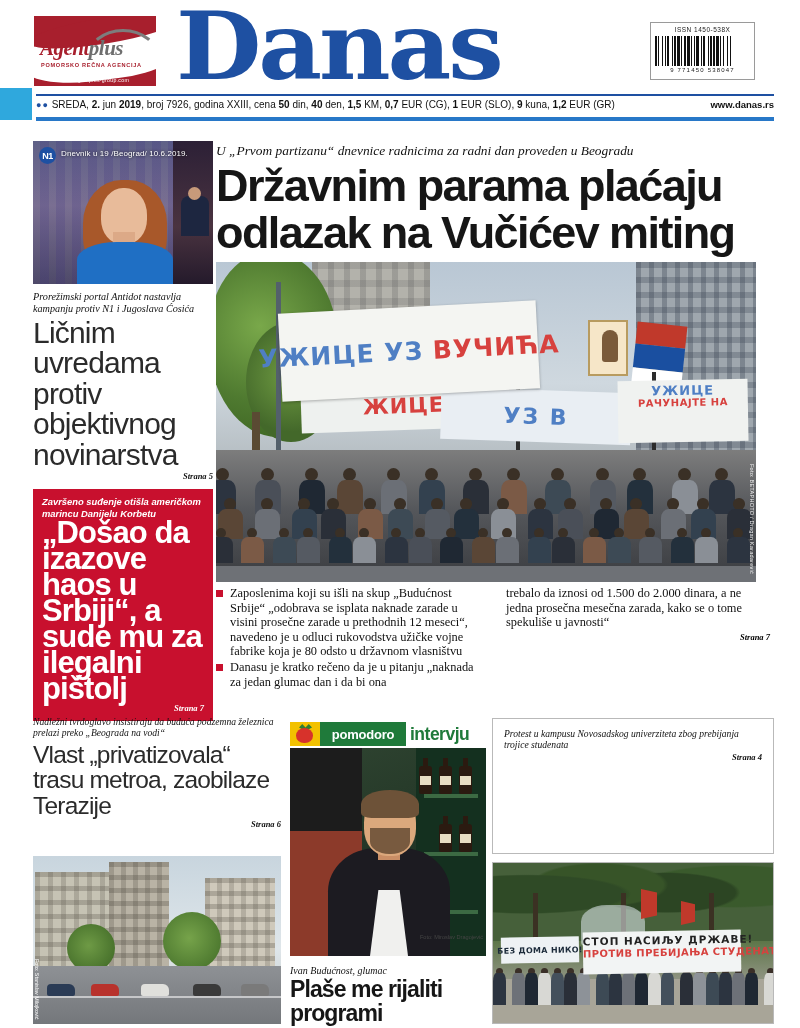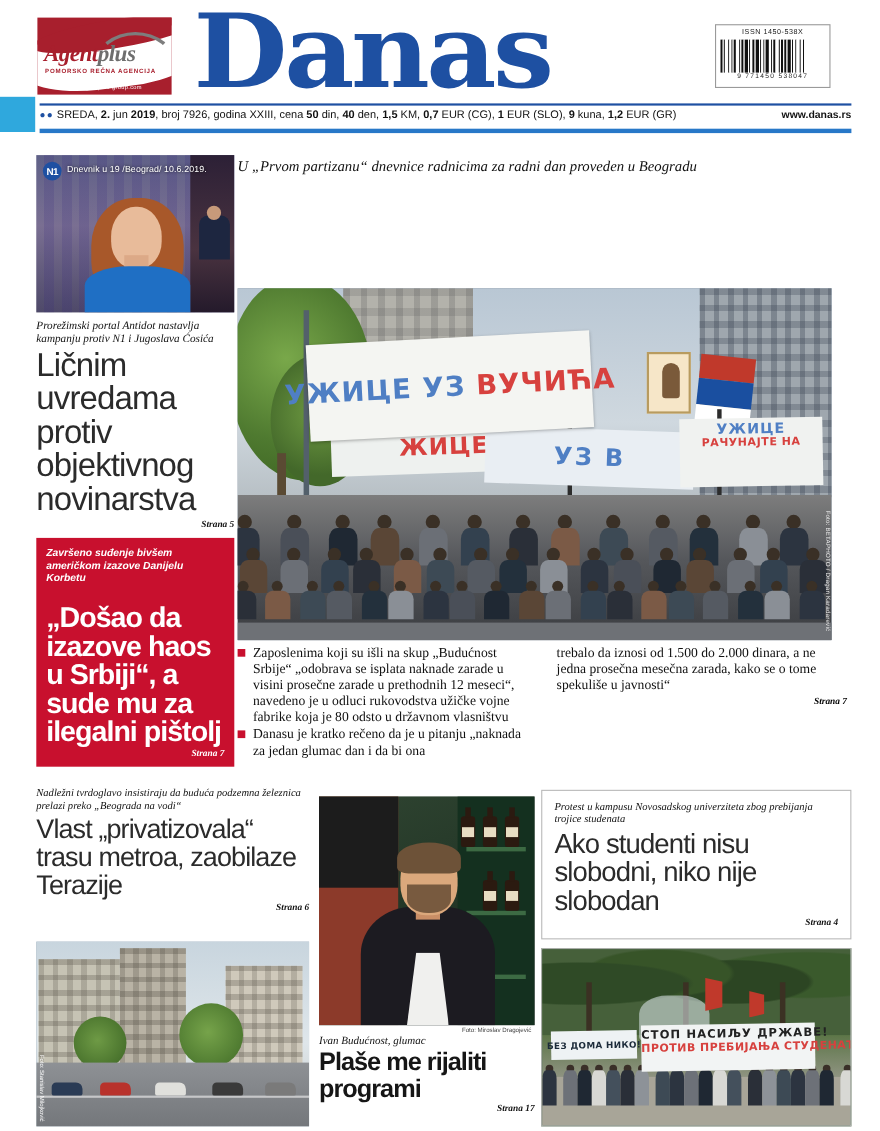--- a/index.html
+++ b/index.html
@@ -142,21 +142,21 @@
   .red-box {
     margin-top:8px; width:180px; background:#c8102e; color:#fff;
     padding:7px 9px 8px 9px;
   }
   .red-kicker {
     font-family:"Liberation Sans", sans-serif; font-style:italic; font-weight:bold;
     font-size:9.4px; line-height:11.4px; color:#ffffff;
   }
   .red-head {
     font-family:"Liberation Sans", sans-serif; font-weight:bold;
-    font-size:26px; line-height:26px; letter-spacing:-0.9px; margin-top:17px;
+    font-size:31px; line-height:26px; letter-spacing:-0.9px; margin-top:1px;
   }
   .red-strana {
     font-family:"Liberation Serif", serif; font-style:italic; font-weight:bold;
     font-size:8.5px; text-align:right; margin-top:1px; color:#fff;
   }
 
   
   .main-kicker {
     position:absolute; left:216px; top:143px; width:558px;
     font-family:"Liberation Serif", serif; font-style:italic;
@@ -464,27 +464,28 @@
       </div>
       <div class="n1-logo">N1</div>
       <div class="n1-cap">Dnevnik u 19 /Beograd/ 10.6.2019.</div>
     </div>
 
     <div class="kicker-it">Prorežimski portal Antidot nastavlja kampanju protiv N1 i Jugoslava Ćosića</div>
     <div class="big-head-gray">Ličnim uvredama protiv objektivnog novinarstva</div>
     <div class="strana">Strana 5</div>
 
     <div class="red-box">
-      <div class="red-kicker">Završeno suđenje bivšem američkom izazove Danijelu Korbetu</div>
+      <div class="red-kicker">Završeno suđenje otišla američkom marincu Danijelu Korbetu</div>
       <div class="red-head">„Došao da izazove haos u Srbiji“, a sude mu za ilegalni pištolj</div>
       <div class="red-strana">Strana 7</div>
     </div>
   </div>
 
   <div class="main-kicker">U „Prvom partizanu“ dnevnice radnicima za radni dan proveden u Beogradu</div>
+  <div class="main-head">Državnim parama plaćaju odlazak na Vučićev miting</div>
 
   <div class="main-photo">
     <div class="mp-sky"></div>
     <div class="mp-bldgL"></div>
     <div class="mp-bldgR"></div>
     <div class="mp-tree"></div>
     <div class="mp-tree2"></div>
     <div class="mp-trunk"></div>
     <div class="mp-pole"></div>
 
@@ -641,20 +642,28 @@
     <div class="blp-stripe"></div>
     <div class="blp-car" style="left:14px;background:#2a3b55;"></div>
     <div class="blp-car" style="left:58px;background:#b8322c;"></div>
     <div class="blp-car" style="left:108px;background:#e0e0dc;"></div>
     <div class="blp-car" style="left:160px;background:#3a3a3a;"></div>
     <div class="blp-car" style="left:208px;background:#7a7a7a;"></div>
     <div class="bl-credit">Foto: Stanislav Milojković</div>
   </div>
 
   <div class="pom">
+    <div class="pom-bar">
+      <div class="pom-tom">
+        <div class="leaf"></div>
+        <div class="fruit"></div>
+      </div>
+      <div class="pom-word">pomodoro</div>
+      <div class="pom-word2">intervju</div>
+    </div>
 
     <div class="pom-photo">
       <div class="pp-wall"></div>
       <div class="pp-wall2"></div>
       <div class="pp-shelfbg"></div>
       <div class="pp-shelf" style="top:46px;"></div>
       <div class="pp-shelf" style="top:104px;"></div>
       <div class="pp-shelf" style="top:162px;"></div>
       <div class="pp-bottle" style="right:14px;top:18px;height:28px;">
           <div class="pp-label" style="top:10px;"></div>
@@ -680,21 +689,20 @@
 
     </div>
     <div class="pom-credit">Foto: Miroslav Dragojević</div>
     <div class="pom-kicker">Ivan Budućnost, glumac</div>
     <div class="pom-head">Plaše me rijaliti programi</div>
     <div class="strana">Strana 17</div>
   </div>
 
   <div class="br-box">
     <div class="br-kicker">Protest u kampusu Novosadskog univerziteta zbog prebijanja trojice studenata</div>
-    <div class="br-head">Ako studenti nisu slobodni, niko nije slobodan</div>
     <div class="strana">Strana 4</div>
   </div>
 
   <div class="br-photo">
     <div class="brp-sky"></div>
     <div class="brp-trees"></div>
     <div class="brp-trunk" style="left:40px;"></div>
     <div class="brp-trunk" style="left:128px;"></div>
     <div class="brp-trunk" style="left:216px;"></div>
     <div class="brp-fountain"></div>

